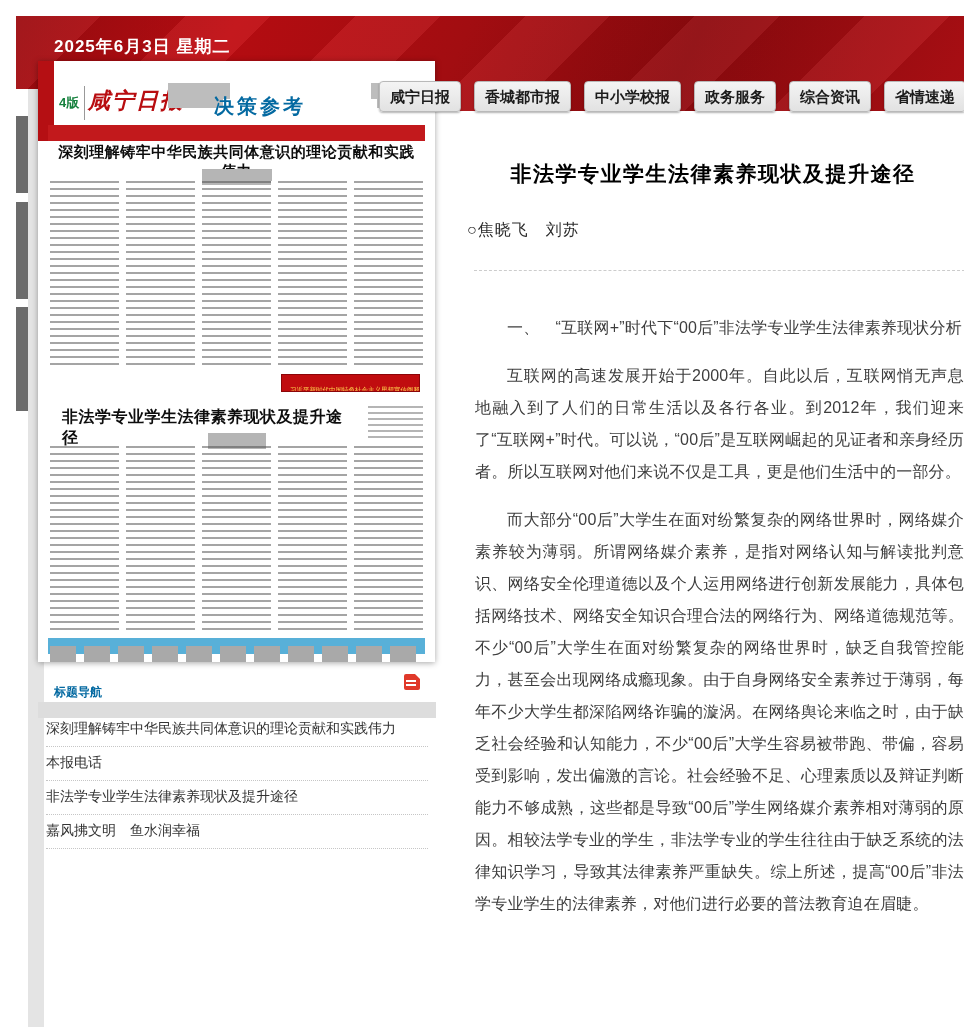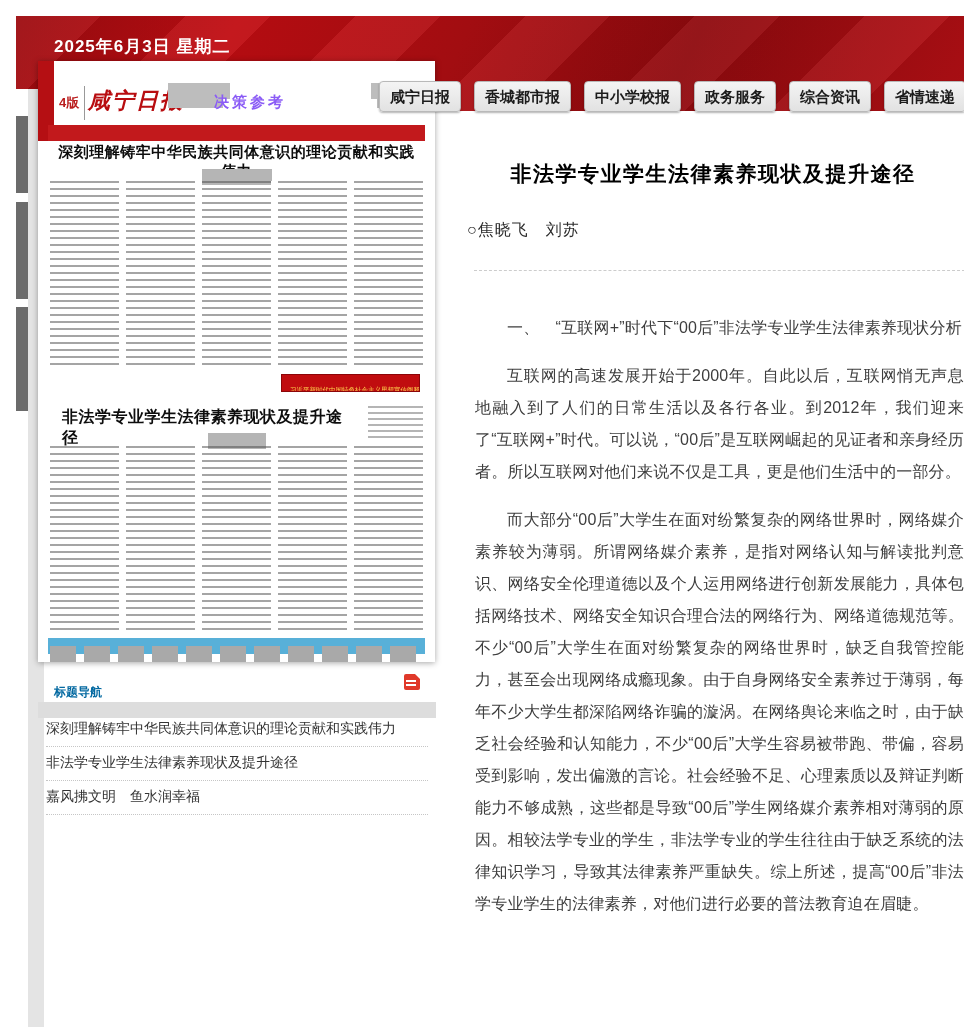--- a/index.html
+++ b/index.html
@@ -48,32 +48,32 @@
   .bottom-strip { position:absolute; left:0; top:1015px; width:435px; height:12px; background:#f1f1f1; }
 
   
   .epaper {
     position:absolute; left:22px; top:45px; width:397px; height:601px;
     background:#ffffff; box-shadow:0 1px 6px rgba(0,0,0,.35);
     cursor:pointer;
   }
   .epaper .red-edge { position:absolute; left:0; top:0; width:4px; height:80px; background:#b50f13; }
   .ep-pageno {
-    position:absolute; left:13px; top:25px; color:#b91c1c; font-size:13px; font-weight:700;
+    position:absolute; left:13px; top:25px; color:#15803d; font-size:13px; font-weight:700;
     border-right:1px solid #999; padding-right:5px;
   }
   .ep-masthead {
     position:absolute; left:42px; top:17px; color:#b80d10;
     font-family:"Liberation Serif","DejaVu Serif",serif;
     font-size:22px; font-weight:700; font-style:italic; letter-spacing:2px;
   }
   .ep-tinybar { position:absolute; height:4px; background:#bdbdbd; }
   .ep-section {
-    position:absolute; left:168px; top:24px; color:#8b5cf6;
-    font-size:15px; font-weight:800; letter-spacing:3px;
+    position:absolute; left:168px; top:24px; color:#0369a1;
+    font-size:20px; font-weight:800; letter-spacing:3px;
   }
   .ep-redline { position:absolute; left:10px; top:64px; width:377px; height:2px; background:#c2191c; }
   .ep-headline1 {
     position:absolute; left:8px; top:74px; width:381px; text-align:center;
     color:#0d0d0d; font-size:15px; font-weight:800; letter-spacing:.5px;
   }
   .ep-author { position:absolute; left:50%; transform:translateX(-50%); width:70px; height:4px; background:#b5b5b5; }
   .fake-cols {
     position:absolute; left:12px; width:373px;
     background-image:
@@ -188,20 +188,21 @@
     <div class="fake-cols cols2"></div>
     <div class="ep-blueline"></div>
     <div class="ep-footbar"></div>
   </div>
 
   <div class="nav-title">标题导航</div>
   <div class="pdf-icon"></div>
   <div class="nav-underline"></div>
   <ul class="nav-list">
     <li>深刻理解铸牢中华民族共同体意识的理论贡献和实践伟力</li>
+    <li>本报电话</li>
     <li>非法学专业学生法律素养现状及提升途径</li>
     <li>嘉风拂文明　鱼水润幸福</li>
   </ul>
 
   <div class="article">
     <div class="art-title">非法学专业学生法律素养现状及提升途径</div>
     <div class="art-byline">○焦晓飞　刘苏</div>
     <div class="art-divider"></div>
     <div class="art-body">
       <p>一、　“互联网+”时代下“00后”非法学专业学生法律素养现状分析</p>

